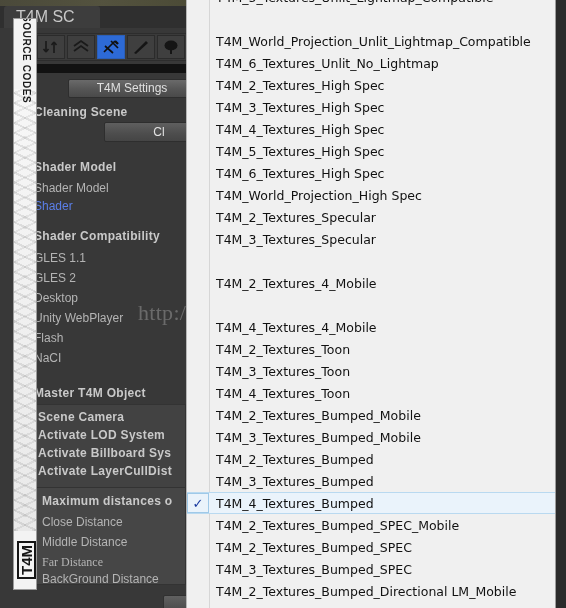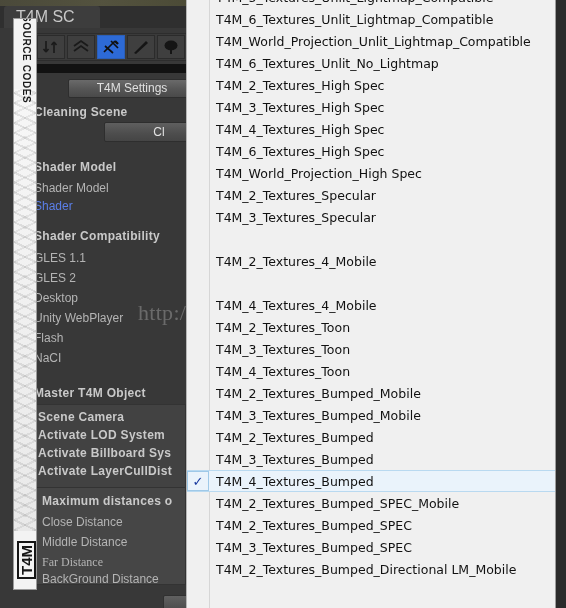--- a/index.html
+++ b/index.html
@@ -336,41 +336,44 @@
 
   <div class="dropdown">
     <div class="dd-gutter-line"></div>
     <div id="dd-items" style="position: absolute; left: 0px; top: -14px; width: 100%;">
         <div class="dd-item">
           <div class="dd-check"></div>
           <div class="dd-label">T4M_5_Textures_Unlit_Lightmap_Compatible</div>
         </div>
         <div class="dd-item">
           <div class="dd-check"></div>
-          <div class="dd-label">T4M_6_Textures_Unlit_Lightmap_Compatible</div>
         </div>
         <div class="dd-item">
           <div class="dd-check"></div>
           <div class="dd-label">T4M_World_Projection_Unlit_Lightmap_Compatible</div>
         </div>
         <div class="dd-item">
           <div class="dd-check"></div>
           <div class="dd-label">T4M_6_Textures_Unlit_No_Lightmap</div>
         </div>
         <div class="dd-item">
           <div class="dd-check"></div>
           <div class="dd-label">T4M_2_Textures_High Spec</div>
         </div>
         <div class="dd-item">
           <div class="dd-check"></div>
           <div class="dd-label">T4M_3_Textures_High Spec</div>
         </div>
         <div class="dd-item">
           <div class="dd-check"></div>
           <div class="dd-label">T4M_4_Textures_High Spec</div>
+        </div>
+        <div class="dd-item">
+          <div class="dd-check"></div>
+          <div class="dd-label">T4M_5_Textures_High Spec</div>
         </div>
         <div class="dd-item">
           <div class="dd-check"></div>
           <div class="dd-label">T4M_6_Textures_High Spec</div>
         </div>
         <div class="dd-item">
           <div class="dd-check"></div>
           <div class="dd-label">T4M_World_Projection_High Spec</div>
         </div>
         <div class="dd-item">

